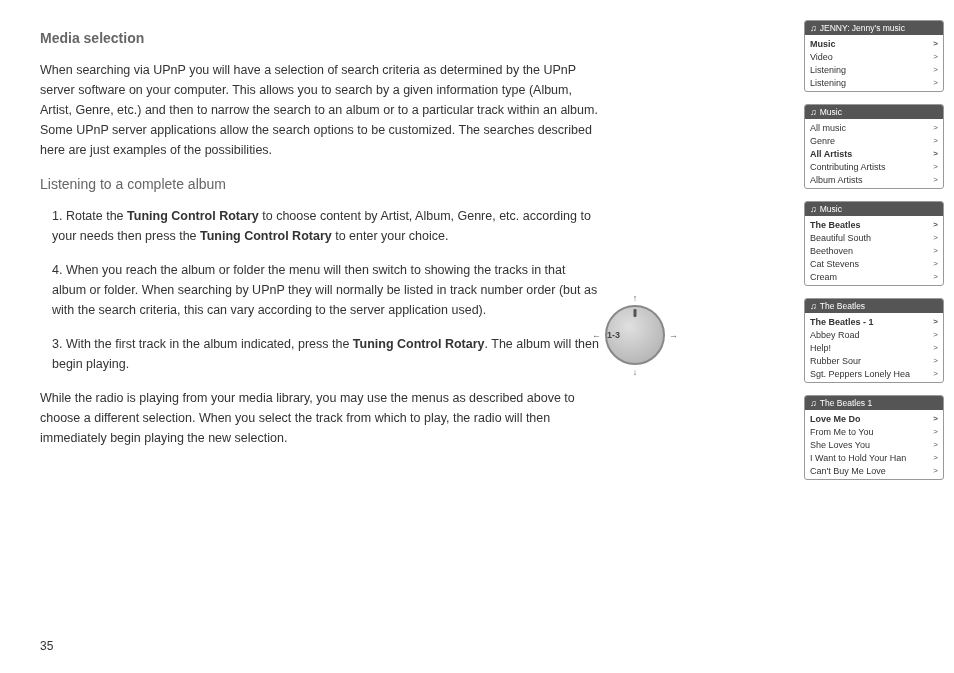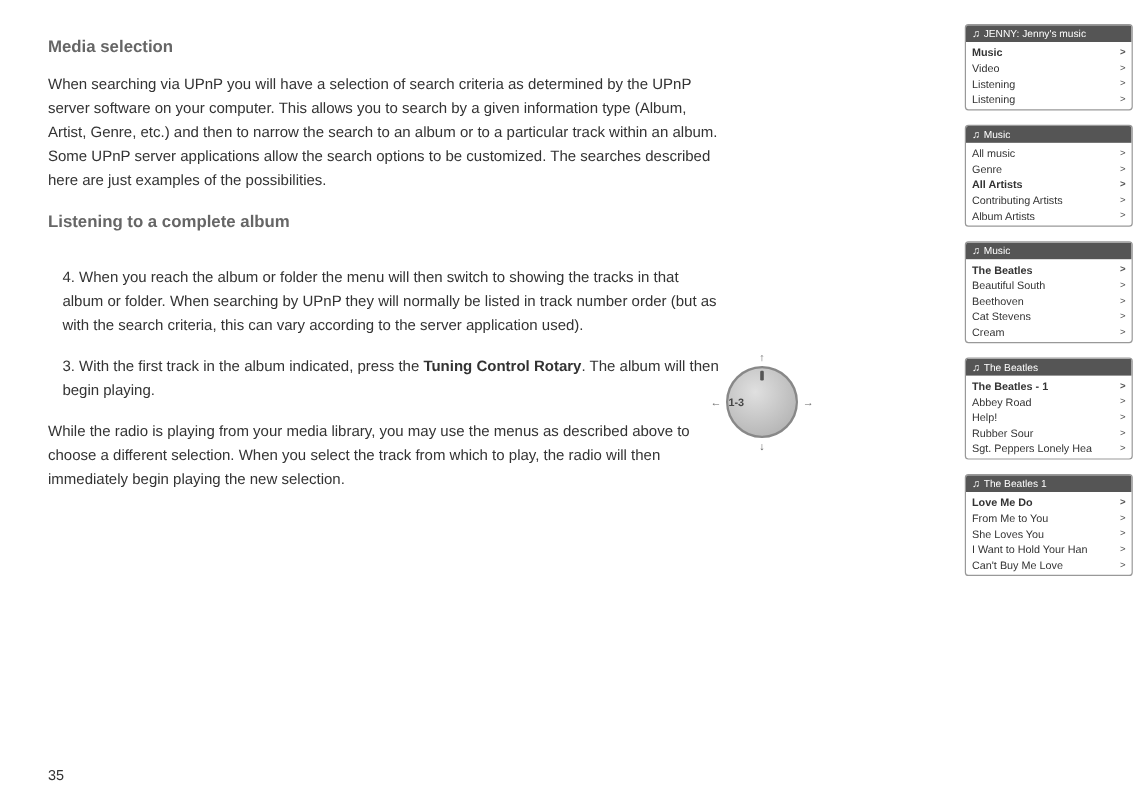--- a/index.html
+++ b/index.html
@@ -27,23 +27,23 @@
 
     p.body-text {
       font-size: 12.5px;
       line-height: 1.6;
       color: #333;
       margin-bottom: 16px;
     }
 
     h3.subsection-title {
       font-size: 14px;
-      font-weight: bold;
+      font-weight: normal;
       color: #666;
-      margin-bottom: 29px;
+      margin-bottom: 14px;
     }
 
     .step {
       margin-bottom: 14px;
       font-size: 12.5px;
       line-height: 1.6;
     }
 
     .step p {
       padding-left: 12px;
@@ -157,20 +157,23 @@
 </head>
 <body>
 
 <div class="main-content">
   <h2 class="section-title">Media selection</h2>
 
   <p class="body-text">When searching via UPnP you will have a selection of search criteria as determined by the UPnP server software on your computer. This allows you to search by a given information type (Album, Artist, Genre, etc.) and then to narrow the search to an album or to a particular track within an album. Some UPnP server applications allow the search options to be customized. The searches described here are just examples of the possibilities.</p>
 
   <h3 class="subsection-title">Listening to a complete album</h3>
 
+  <div class="step">
+    <p>1. Rotate the <strong>Tuning Control Rotary</strong> to choose content by Artist, Album, Genre, etc. according to your needs then press the <strong>Tuning Control Rotary</strong> to enter your choice.</p>
+  </div>
 
   <div class="step">
     <p>4. When you reach the album or folder the menu will then switch to showing the tracks in that album or folder. When searching by UPnP they will normally be listed in track number order (but as with the search criteria, this can vary according to the server application used).</p>
   </div>
 
   <div class="step">
     <p>3. With the first track in the album indicated, press the <strong>Tuning Control Rotary</strong>. The album will then begin playing.</p>
   </div>
 
   <p class="body-text">While the radio is playing from your media library, you may use the menus as described above to choose a different selection. When you select the track from which to play, the radio will then immediately begin playing the new selection.</p>

